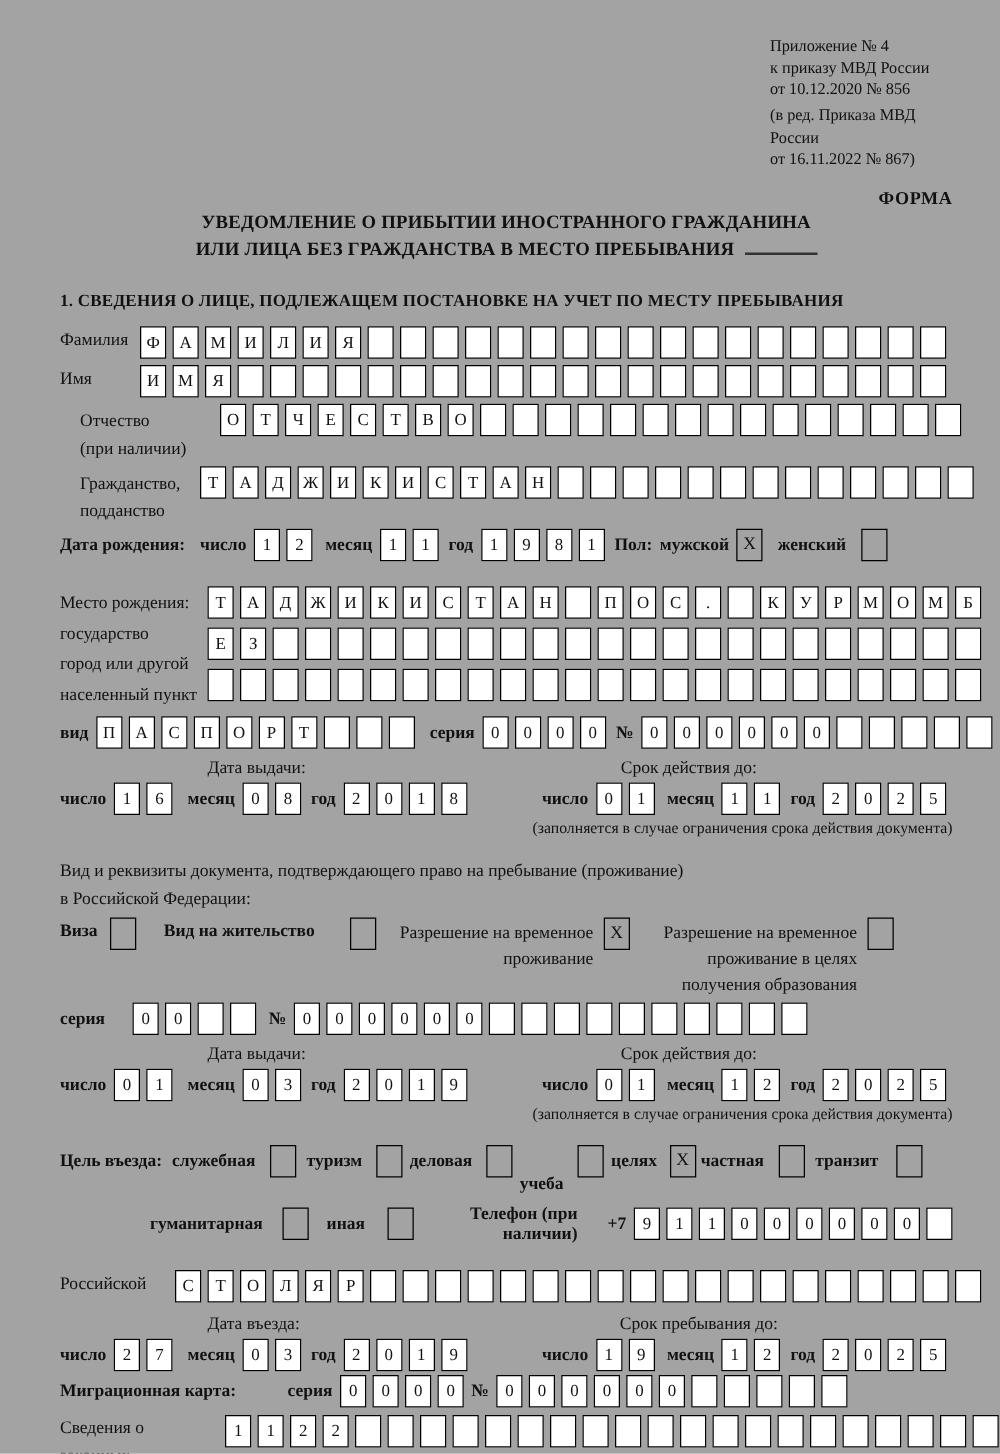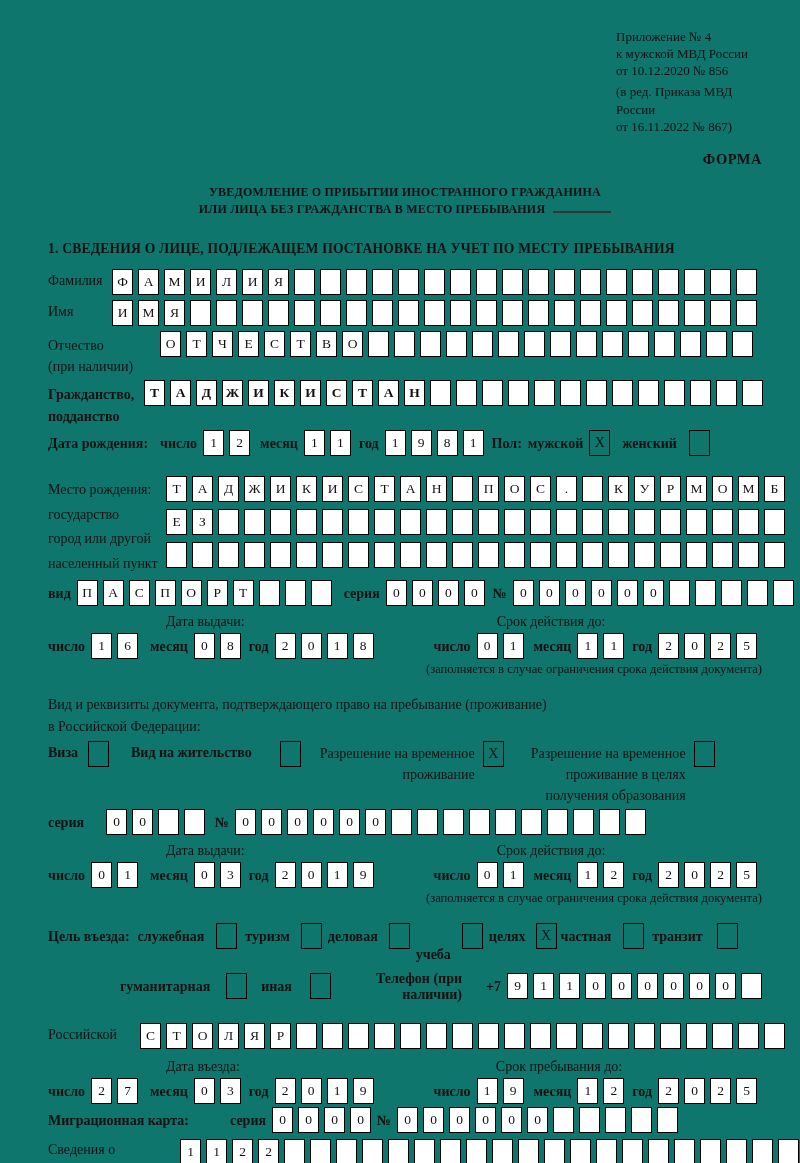--- a/index.html
+++ b/index.html
@@ -1,33 +1,33 @@
 <!DOCTYPE html>
 <html><head>
 <meta charset="utf-8">
 <style>
   * { margin:0; padding:0; box-sizing:border-box; }
   body { background:#fff; color:#111; font-family:"Liberation Serif","DejaVu Serif",serif; font-size:14px; }
-  .page { width:800px; height:1163px; background:#0f766e; padding:28px 38px 10px 48px; overflow:hidden; position:relative; }
+  .page { width:800px; height:1163px; background:#a3a3a3; padding:28px 38px 10px 48px; overflow:hidden; position:relative; }
 
   .annex { margin-left:568px; font-size:13px; line-height:1.32; }
   .annex .sub { margin-top:4px; }
   .forma { text-align:right; font-weight:bold; font-size:14.5px; margin-top:16px; letter-spacing:0.5px; }
 
-  .title { text-align:center; font-weight:bold; font-size:12px; margin-top:16px; line-height:1.45; letter-spacing:0.2px; }
+  .title { text-align:center; font-weight:bold; font-size:15px; line-height:1.45; letter-spacing:0.2px; }
   .blankline { display:inline-block; width:58px; border-bottom:2px solid #333; height:12px; margin-left:8px; }
 
   .sect { font-weight:bold; font-size:13.6px; margin-top:22px; letter-spacing:0.2px; }
 
   .row { display:flex; align-items:flex-start; margin-top:5px; }
   .cells { display:flex; gap:5px; flex-wrap:nowrap; }
   .cell { width:21px; height:26px; border:1.6px solid #000; display:inline-flex; align-items:center; justify-content:center; font-size:13.5px; flex:0 0 auto; background:#fff; }
   .cbox { width:21px; height:26px; border:1.6px solid #000; display:inline-flex; align-items:center; justify-content:center; font-size:14px; flex:0 0 auto; }
   .lbl { flex:0 0 auto; padding-top:4px; }
-  .lbl2 { line-height:1.55; }
+  .lbl2 { line-height:1.55;margin-left:16px; }
 
   .w64 { width:64px; } .w110 { width:112px; } .w92 { width:96px; }
   .mt8 { margin-top:20px; } .mt10 { margin-top:10px; } .mt12 { margin-top:12px; }
 
   .dochead { text-align:center; font-weight:bold; margin-top:9px; font-size:14px; }
 
   .dhead { display:flex; margin-top:8px; }
   .dhead span { font-size:14px; }
   .drow { display:flex; align-items:center; margin-top:3px; }
   .dlbl { margin:0 6px 0 0; padding-top:2px;font-weight:bold; }
@@ -35,21 +35,21 @@
 
   .optlbl { text-align:right; line-height:1.5; }
 </style>
 </head>
 <body>
 
 <div class="page">
 
   <div class="annex">
     <div>Приложение № 4</div>
-    <div>к мужской МВД России</div>
+    <div>к приказу МВД России</div>
     <div>от 10.12.2020 № 856</div>
     <div class="sub">(в ред. Приказа МВД России</div>
     <div>от 16.11.2022 № 867)</div>
   </div>
   <div class="forma">ФОРМА</div>
 
   <div class="title">
     <div>УВЕДОМЛЕНИЕ О ПРИБЫТИИ ИНОСТРАННОГО ГРАЖДАНИНА</div>
     <div><span>ИЛИ ЛИЦА БЕЗ ГРАЖДАНСТВА В МЕСТО ПРЕБЫВАНИЯ</span><span class="blankline"></span></div>
   </div>
@@ -143,21 +143,21 @@
         <span class="cell"></span>
         <span class="cell"></span>
         <span class="cell"></span>
         <span class="cell"></span>
         <span class="cell"></span>
         <span class="cell"></span>
         <span class="cell"></span>
       </div>
   </div>
 
-  <div class="row" style="margin-top:2px;font-weight:bold;">
+  <div class="row" style="margin-top:2px;">
     <div class="lbl w92 lbl2">
       <div>Гражданство,</div>
       <div>подданство</div>
     </div>
     <div class="cells">
         <span class="cell">Т</span>
         <span class="cell">А</span>
         <span class="cell">Д</span>
         <span class="cell">Ж</span>
         <span class="cell">И</span>

